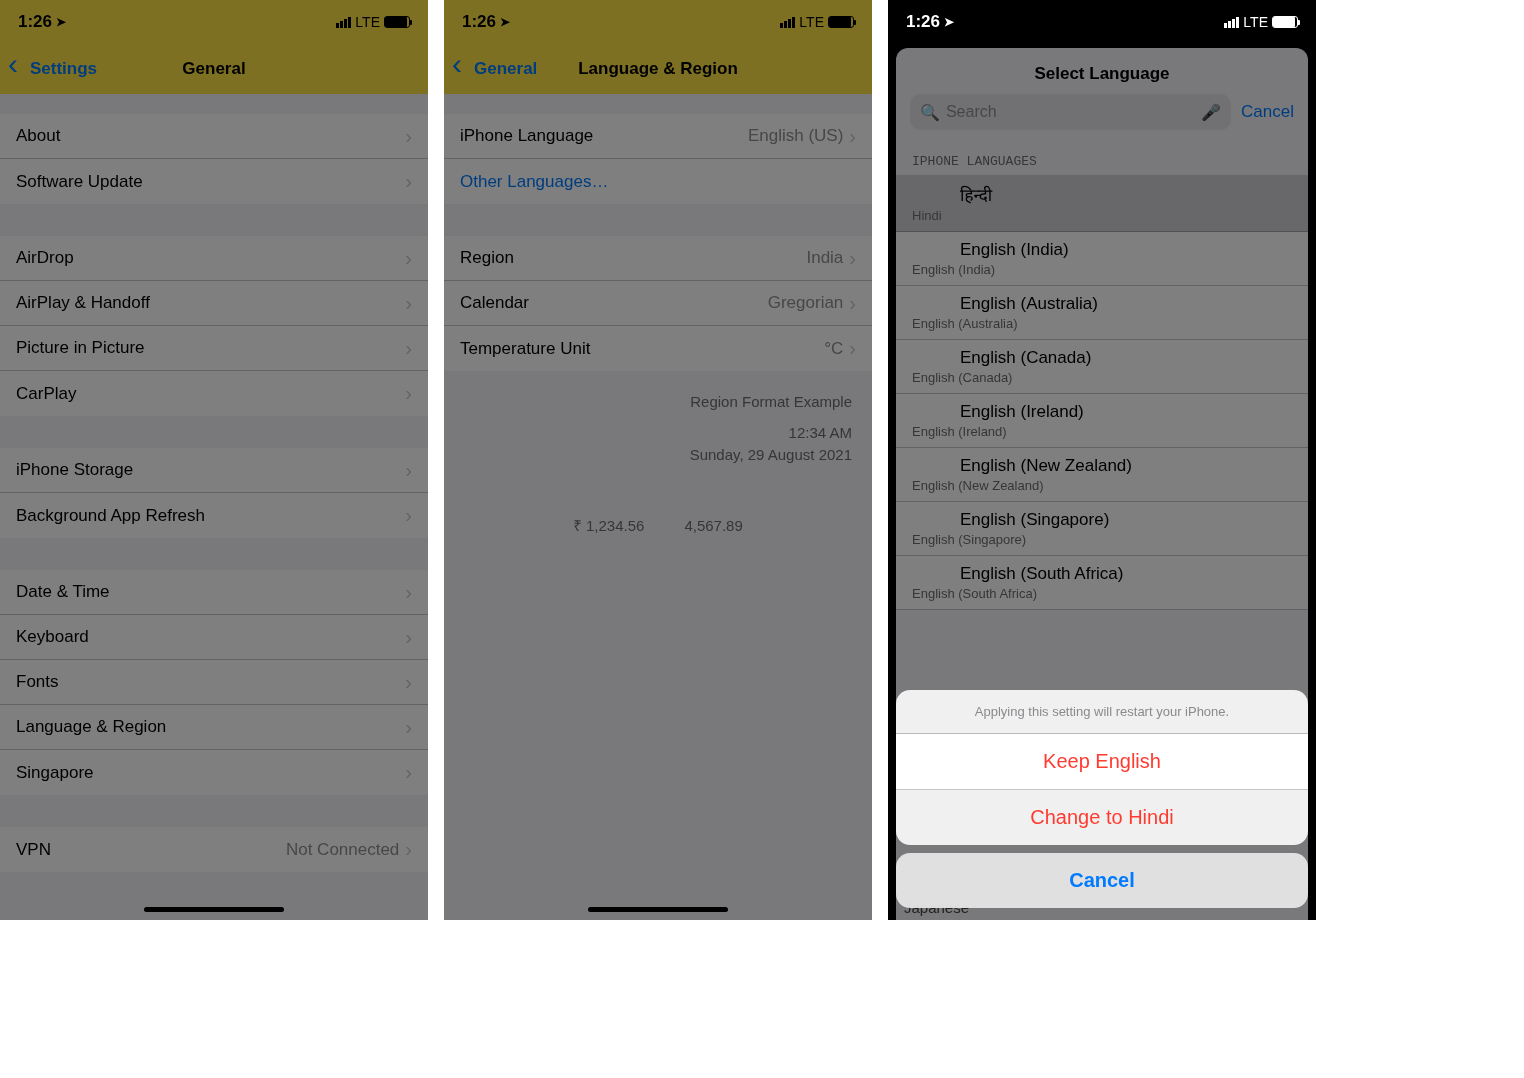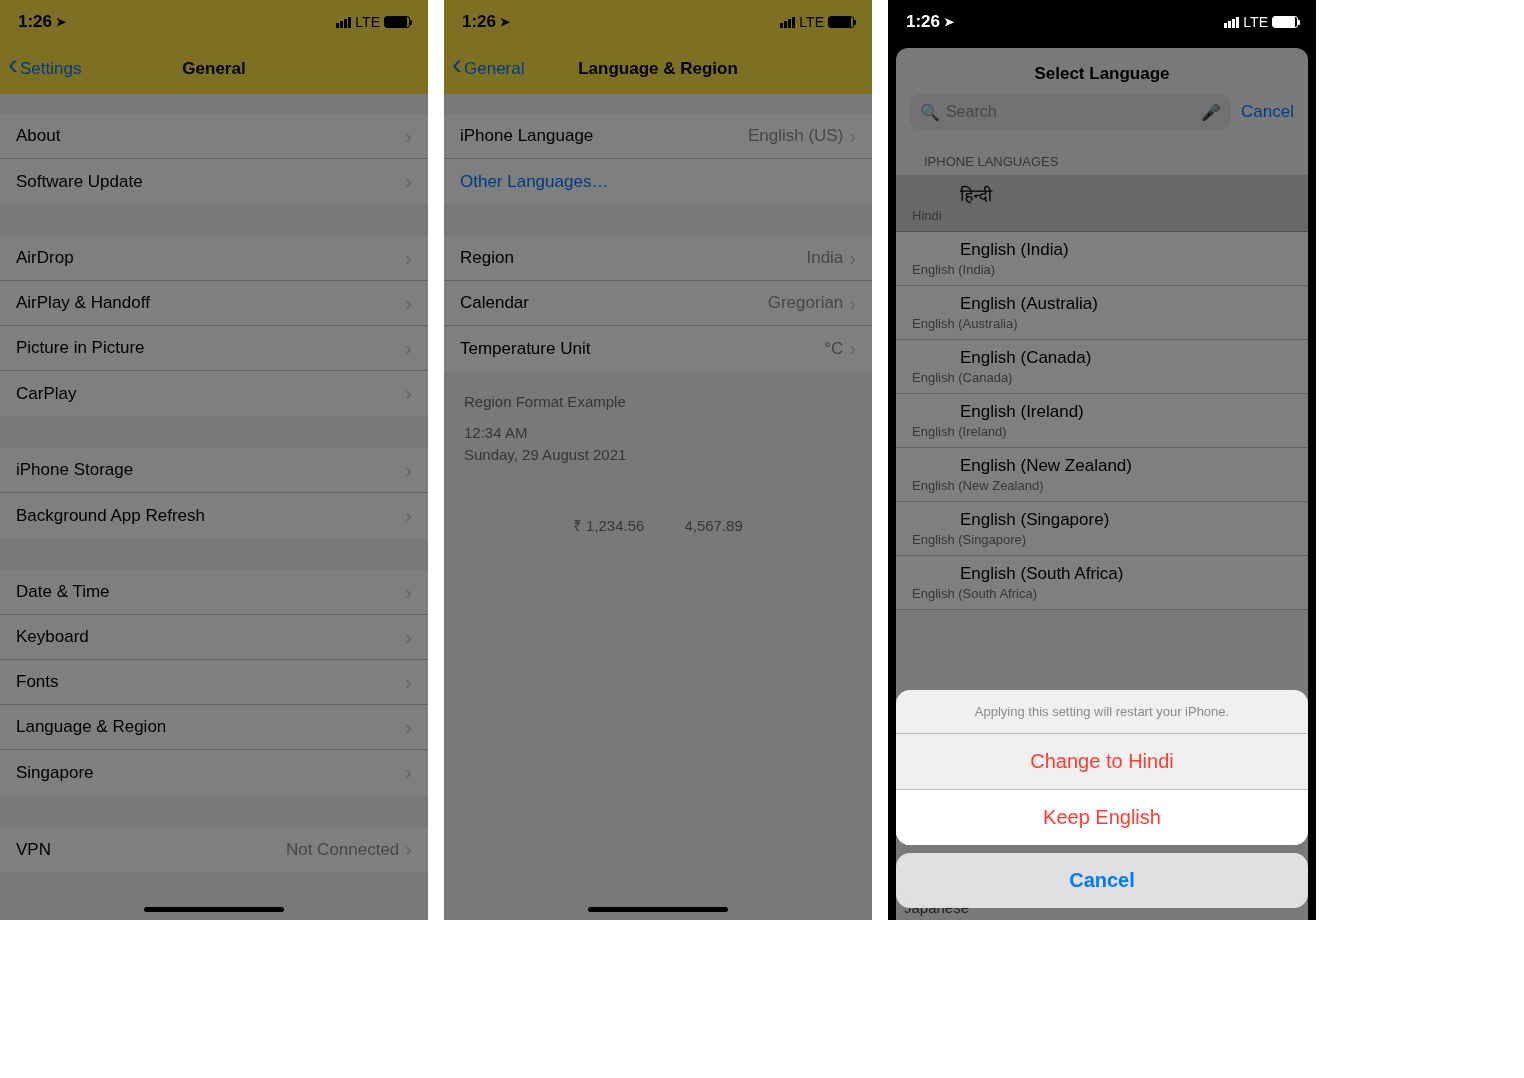--- a/index.html
+++ b/index.html
@@ -55,21 +55,21 @@
     height: 50px;
     display:flex;
     align-items:center;
     justify-content:center;
     position:relative;
     z-index:1;
   }
   .nav-back {
     position:absolute; left:8px; top:50%; transform:translateY(-50%);
     color:#007aff; font-size:17px;
-    display:flex; align-items:flex-end; gap:0;
+    display:flex; align-items:flex-end; gap:10px;font-weight:bold;
   }
   .chev-left::before { content:"‹"; font-size:30px; line-height:0; font-weight:300; margin-right:2px;}
   .nav-title { font-size:17px; font-weight:600; }
 
   .list { background:#f2f2f7; flex:1; overflow:hidden; position:relative; z-index:1;}
   .group { margin-top: 32px; background:#fff; }
   .group:first-child { margin-top: 20px;}
   .row {
     min-height: 45px;
     display:flex; align-items:center; justify-content:space-between;
@@ -82,21 +82,21 @@
   }
   .row:last-child { border-bottom:none; }
   .row-label { color:#000; }
   .row-value { color:#8e8e93; font-size:17px;}
   .row-chevron { color:#c7c7cc; font-size:20px; margin-left:6px;}
   .row-right { display:flex; align-items:center;}
 
   .row.highlight { position:relative; z-index:10; background:#fff;}
   .row.link .row-label { color:#007aff; }
 
-  .footer-text { text-align:left; padding:20px; color:#6d6d72; font-size:15px; line-height:1.5; position:relative; z-index:1;}
+  .footer-text { text-align:right; padding:20px; color:#6d6d72; font-size:15px; line-height:1.5; position:relative; z-index:1;}
   .footer-text .ftitle { font-size:15px; margin-bottom:8px;}
   .footer-text .nums { display:flex; justify-content:center; gap:40px;margin-top:48px;}
 
   .home-indicator {
     position:absolute; bottom:8px; left:50%; transform:translateX(-50%);
     width:140px; height:5px; background:#000; border-radius:3px; z-index:20;
   }
 
   
   .phone3 .status-bar { background:#000; color:#fff; z-index:1;}
@@ -122,22 +122,23 @@
   .search-field {
     flex:1; background:rgba(118,118,128,0.12);
     border-radius:10px; height:36px;
     display:flex; align-items:center; padding:0 10px;
     color:#8e8e93; gap:6px;
   }
   .search-field .mic { margin-left:auto;}
   .cancel-link { color:#007aff; font-size:17px;}
   .section-header {
     font-size:13px; color:#6d6d72;
-    padding: 14px 28px 6px;
+    padding: 14px 16px 6px;
     text-transform:uppercase;
+    font-family:Liberation Mono, monospace;
   }
   .lang-list { background:#fff; }
   .lang-row {
     padding:8px 16px;
     border-bottom:0.5px solid rgba(60,60,67,0.29);
     background:#fff;
   }
   .lang-row .native { font-size:17px; color:#000;margin-left:48px;}
   .lang-row .eng { font-size:13px; color:#6d6d72; margin-top:2px;}
   .lang-row.selected { background:#d1d1d6;}
@@ -446,19 +447,19 @@
             <div class="native">English (South Africa)</div>
             <div class="eng">English (South Africa)</div>
           </div>
         </div>
     </div>
     <div class="dim-overlay"></div>
     <div class="below-sheet">Japanese</div>
     <div class="action-sheet">
       <div class="sheet-group">
         <div class="sheet-msg">Applying this setting will restart your iPhone.</div>
+        <div class="sheet-btn highlight">Keep English</div>
         <div class="sheet-btn">Change to Hindi</div>
-        <div class="sheet-btn highlight">Keep English</div>
       </div>
       <div class="sheet-cancel">Cancel</div>
     </div>
   </div>
 </div>
 
 </body></html>

